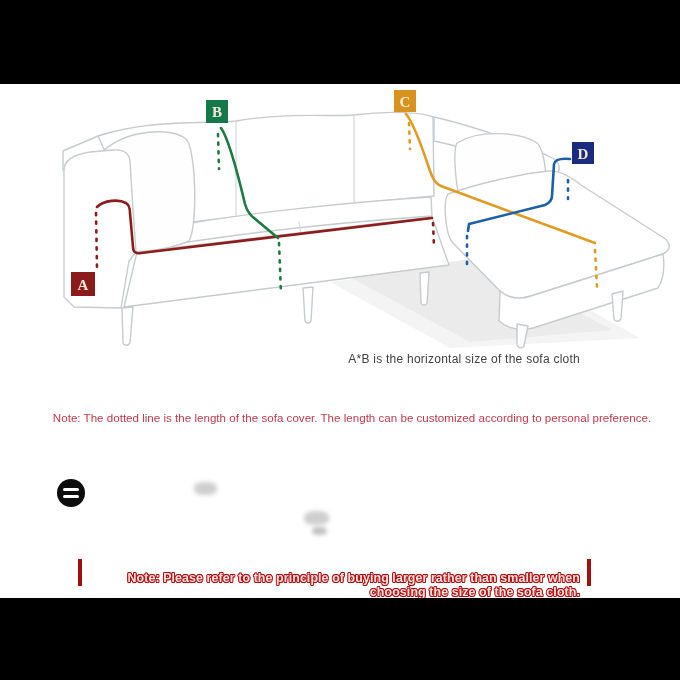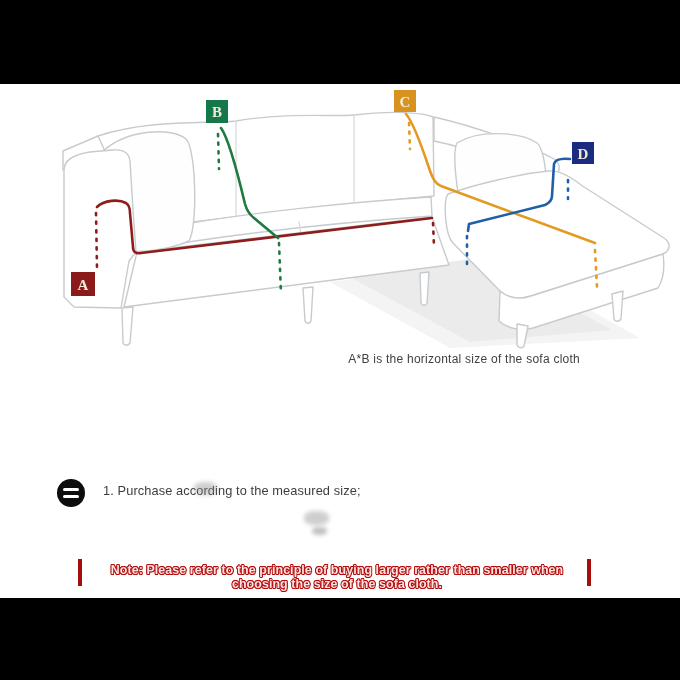--- a/index.html
+++ b/index.html
@@ -30,21 +30,21 @@
 
   .instr{position:absolute;left:103px;font-size:12.8px;color:#3d3d3d;margin:0;letter-spacing:.1px;}
   #instr-1{top:483px;}
   #instr-2{top:514px;}
 
   .smudge{position:absolute;background:#8d8d8d;opacity:.42;border-radius:40%;filter:blur(2px);}
   #smudge-1{left:194px;top:482px;width:23px;height:13px;}
   #smudge-2{left:304px;top:511px;width:25px;height:14px;}
   #smudge-3{left:312px;top:527px;width:15px;height:8px;opacity:.55;}
 
-  .footer-note{position:absolute;left:86px;right:92px;top:563px;text-align:center;margin:0;
+  .footer-note{position:absolute;left:86px;right:92px;top:563px;text-align:right;margin:8px;
         font-size:12.4px;font-weight:700;letter-spacing:.1px;color:#ffe3e3;
         text-shadow:1px 0 #b30d0d,-1px 0 #b30d0d,0 1px #b30d0d,0 -1px #b30d0d,
                     .7px .7px #b30d0d,-.7px -.7px #b30d0d,.7px -.7px #b30d0d,-.7px .7px #b30d0d;}
   .fbar{position:absolute;top:559px;width:4px;height:27px;background:#a60e0e;}
   #fbar-left{left:78px;}
   #fbar-right{left:587px;}
 </style>
 </head>
 <body>
 
@@ -119,26 +119,26 @@
       <rect x="394" y="90" width="22" height="22" fill="#d8931e"></rect>
       <text x="405" y="107" class="chip-letter">C</text>
     </g>
     <g>
       <rect x="572" y="142" width="22" height="22" fill="#1b2c7e"></rect>
       <text x="583" y="159" class="chip-letter">D</text>
     </g>
   </svg>
 
   <p class="caption" id="cap-ab">A*B is the horizontal size of the sofa cloth</p>
+  <p class="red-note">Note: The dotted line is the length of the sofa cover. The length can be customized according to personal preference.</p>
 
   <div class="list-icon">
     <span></span>
       <span></span>
   </div>
-  <p class="instr" id="instr-1">1. Purchase according to the measured size;</p>
   <div class="smudge" id="smudge-1"></div>
   <div class="smudge" id="smudge-2"></div>
   <div class="smudge" id="smudge-3"></div>
 
   <div class="fbar" id="fbar-left"></div>
   <p class="footer-note">Note: Please refer to the principle of buying larger rather than smaller when choosing the size of the sofa cloth.</p>
   <div class="fbar" id="fbar-right"></div>
 
   <div class="letterbox bottom"></div>
 </div>

